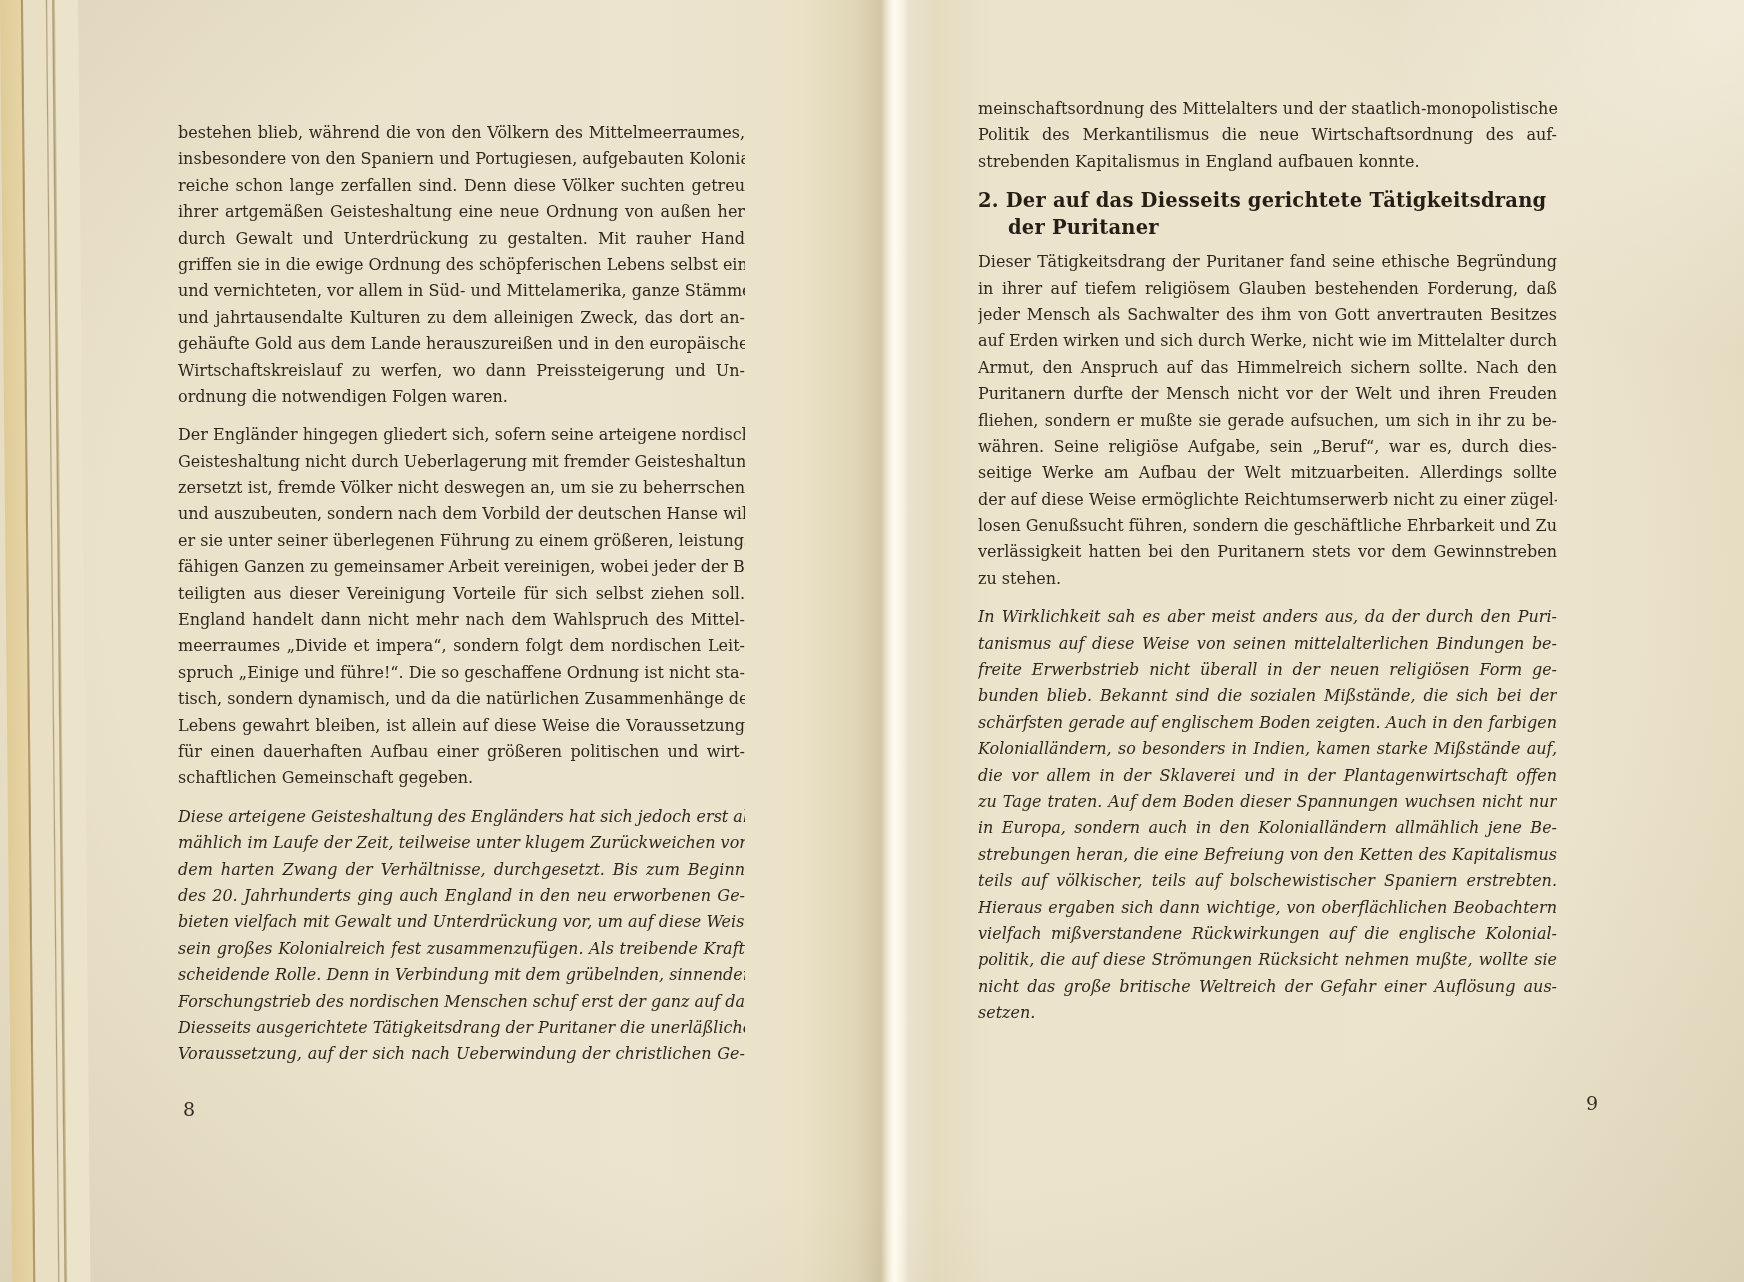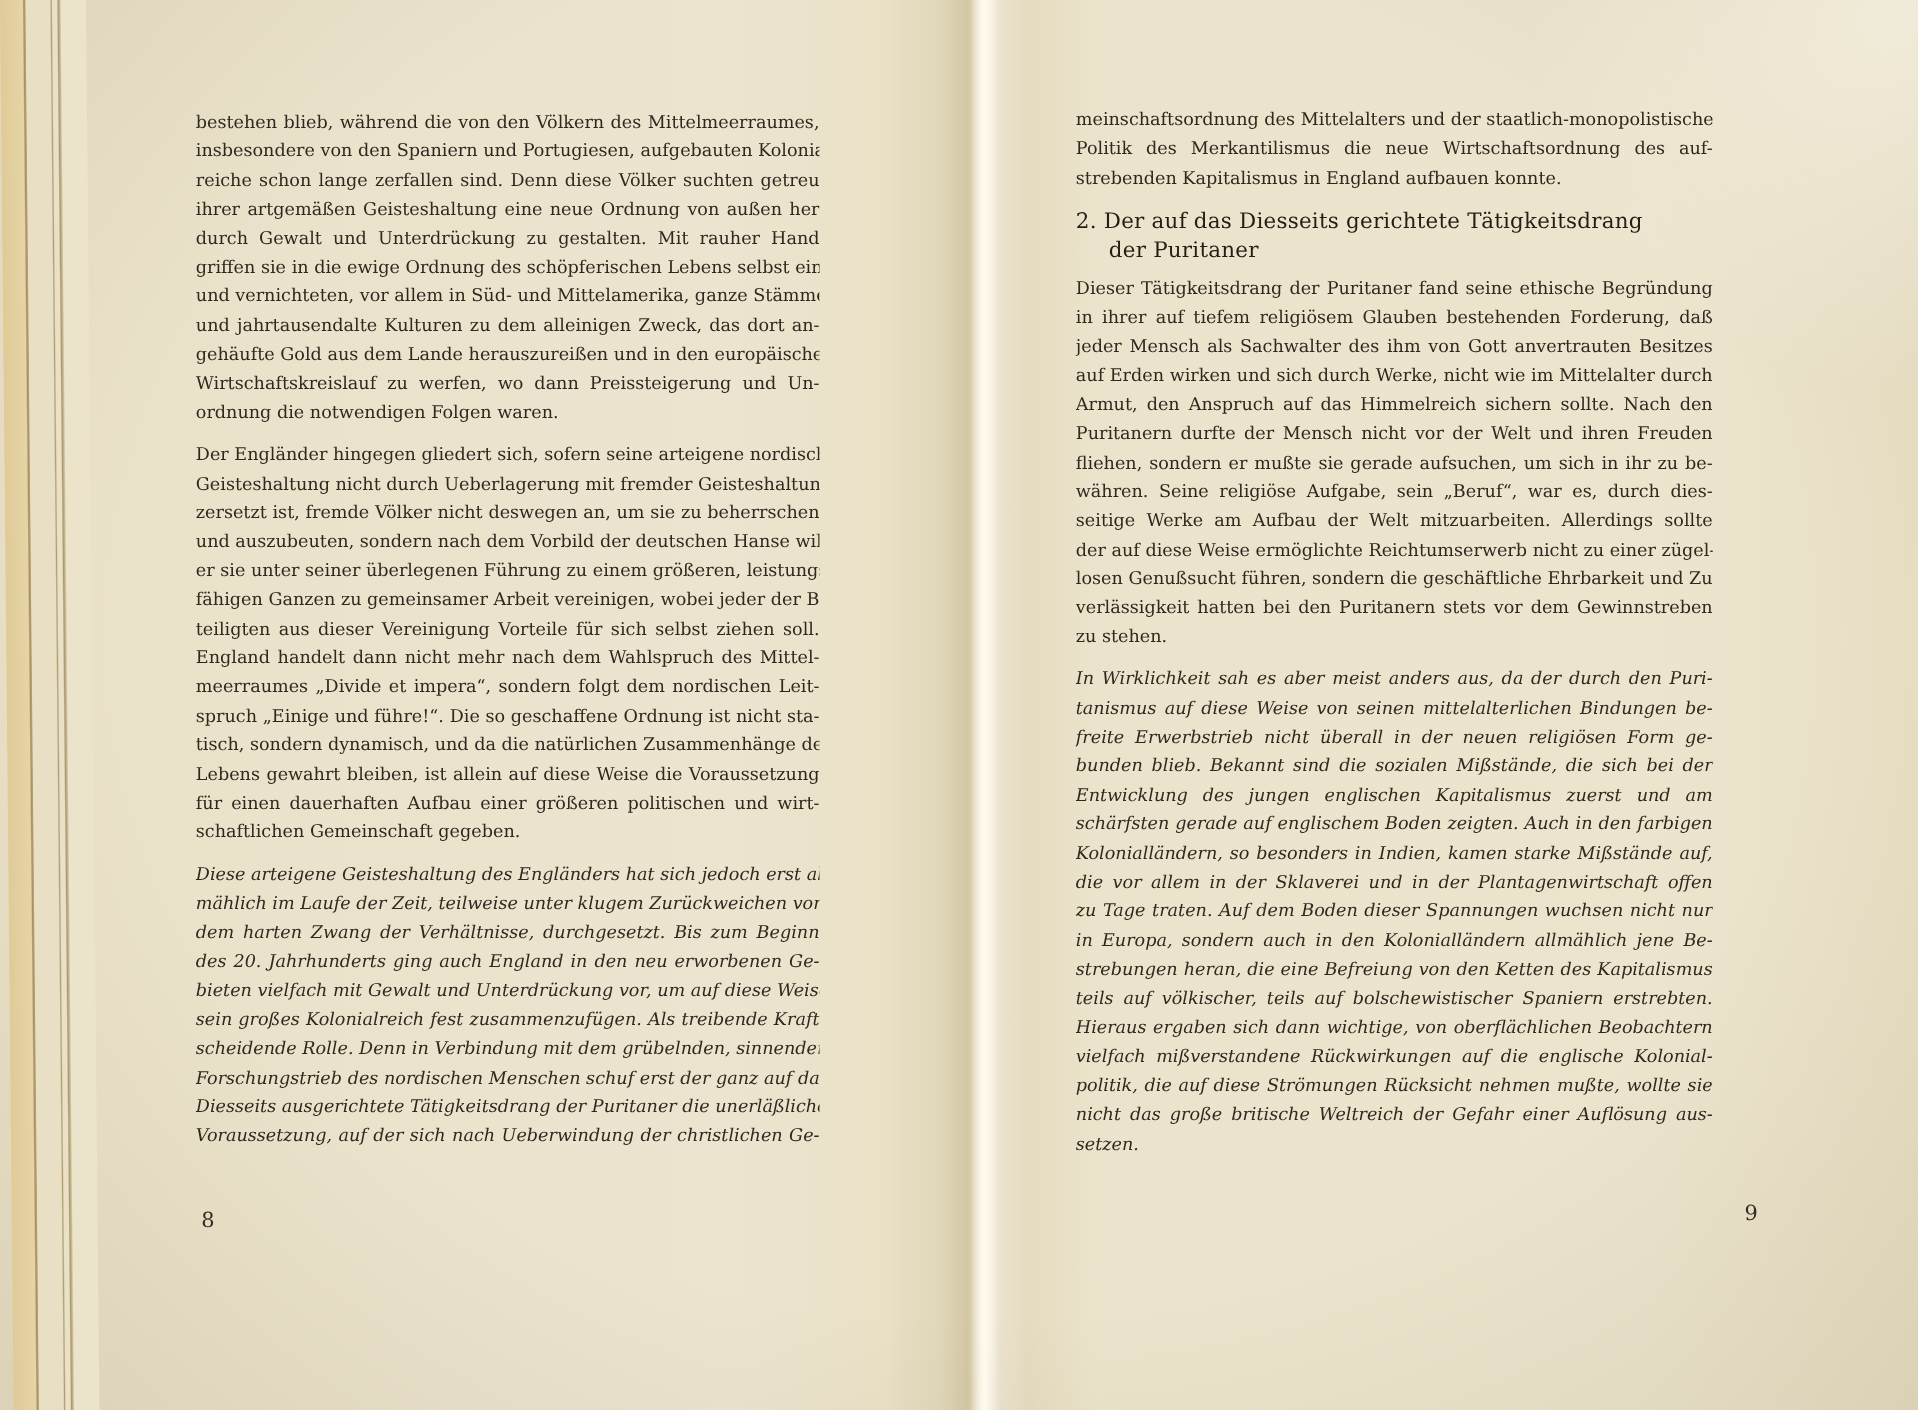--- a/index.html
+++ b/index.html
@@ -32,33 +32,33 @@
       #ece3cb 71%, #ece3cb 100%);
   }
   .gutter-crease{
     position:absolute;left:856px;top:0;width:80px;height:1282px;
     background:linear-gradient(90deg, rgba(120,98,58,0) 0%, rgba(120,98,58,.07) 30%,
       rgba(255,252,240,.85) 48%, rgba(120,98,58,.08) 66%, rgba(120,98,58,0) 100%);
     pointer-events:none;
   }
   
   .col{position:absolute;color:#2f281f;font-size:16px;}
-  .col-left{left:178px;top:98px;width:567px;}
+  .col-left{left:178px;top:120px;width:567px;}
   .col-right{left:978px;top:96px;width:579px;}
   .para{margin:0 0 12px 0;}
   .para:last-child{margin-bottom:0;font-style:italic;}
   .line{
     white-space:nowrap;overflow:hidden;
     height:26.4px;line-height:26.4px;
     text-align:justify;text-align-last:justify;
   }
   .line.short{text-align-last:left;}
   .heading{margin:12px 0 8px 0;color:#241e15;}
   .heading .line{
-    font-weight:normal;font-size:19.5px;height:27px;line-height:27px;
+    font-weight:bold;font-size:19.5px;height:27px;line-height:27px;
     text-align:center;text-align-last:left;letter-spacing:.2px;
   }
   .heading .line.indent{padding-left:30px;}
   .pagenum{
     position:absolute;color:#332c22;font-size:19px;line-height:22px;
   }
   .pagenum-left{left:183px;top:1098px;}
   .pagenum-right{left:1586px;top:1092px;}
 </style>
 </head>
@@ -134,21 +134,20 @@
       <div class="line">der auf diese Weise ermöglichte Reichtumserwerb nicht zu einer zügel-</div>
       <div class="line">losen Genußsucht führen, sondern die geschäftliche Ehrbarkeit und Zu-</div>
       <div class="line">verlässigkeit hatten bei den Puritanern stets vor dem Gewinnstreben</div>
       <div class="line short">zu stehen.</div>
     </div>
     <div class="para">
       <div class="line">In Wirklichkeit sah es aber meist anders aus, da der durch den Puri-</div>
       <div class="line">tanismus auf diese Weise von seinen mittelalterlichen Bindungen be-</div>
       <div class="line">freite Erwerbstrieb nicht überall in der neuen religiösen Form ge-</div>
       <div class="line">bunden blieb.  Bekannt sind die sozialen Mißstände, die sich bei der</div>
-      <div class="line">Entwicklung des jungen englischen Kapitalismus zuerst und am</div>
       <div class="line">schärfsten gerade auf englischem Boden zeigten.  Auch in den farbigen</div>
       <div class="line">Kolonialländern, so besonders in Indien, kamen starke Mißstände auf,</div>
       <div class="line">die vor allem in der Sklaverei und in der Plantagenwirtschaft offen</div>
       <div class="line">zu Tage traten.  Auf dem Boden dieser Spannungen wuchsen nicht nur</div>
       <div class="line">in Europa, sondern auch in den Kolonialländern allmählich jene Be-</div>
       <div class="line">strebungen heran, die eine Befreiung von den Ketten des Kapitalismus</div>
       <div class="line">teils auf völkischer, teils auf bolschewistischer Spaniern erstrebten.</div>
       <div class="line">Hieraus ergaben sich dann wichtige, von oberflächlichen Beobachtern</div>
       <div class="line">vielfach mißverstandene Rückwirkungen auf die englische Kolonial-</div>
       <div class="line">politik, die auf diese Strömungen Rücksicht nehmen mußte, wollte sie</div>

